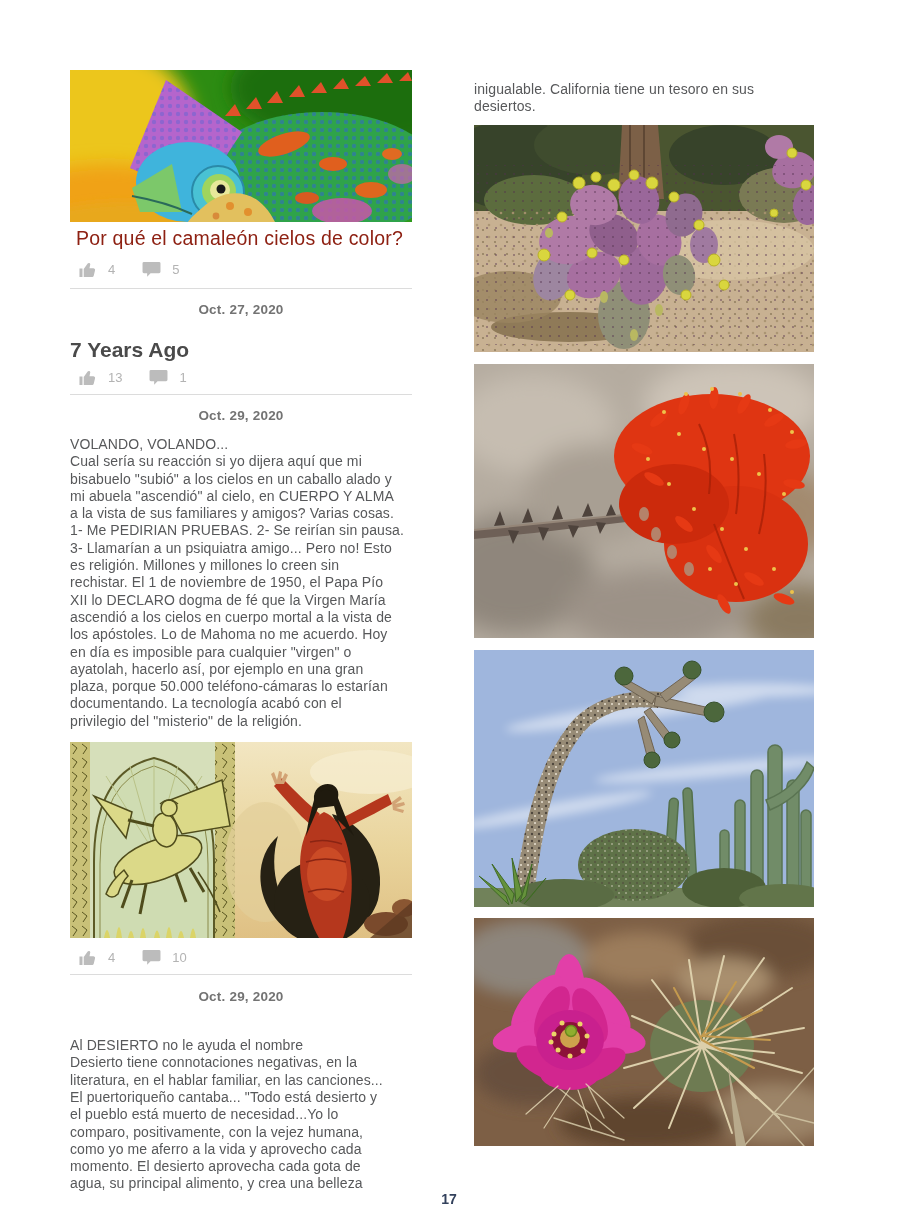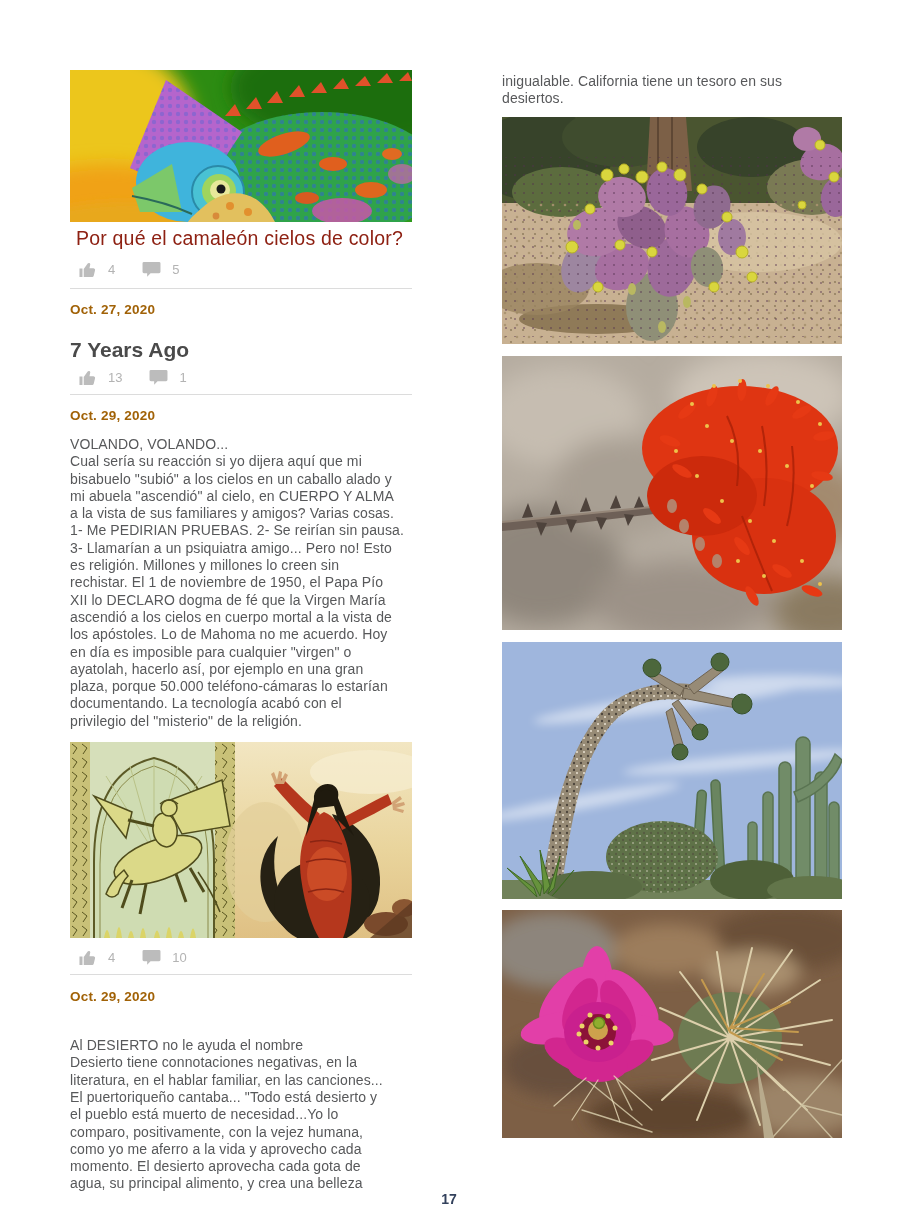--- a/index.html
+++ b/index.html
@@ -2,32 +2,32 @@
 <html><head>
 <meta charset="utf-8">
 <style>
   html,body{margin:0;padding:0;background:#ffffff;}
   .page{
     position:relative;width:898px;height:1228px;background:#ffffff;
     font-family:"Liberation Sans","DejaVu Sans",sans-serif;overflow:hidden;
   }
   .col{position:absolute;top:70px;}
   .col-left{left:70px;width:342px;}
-  .col-right{left:502px;width:340px;}
+  .col-right{left:474px;width:340px;margin-top:8px;}
   .photo{display:block;}
   .caption{
     margin:4px 0 0 6px;font-size:19.5px;line-height:24px;color:#8e2113;
     letter-spacing:.2px;
   }
   .meta{display:flex;align-items:center;height:18px;margin:10px 0 0 8px;}
   .meta .icon{display:inline-flex;}
   .meta .count{margin-left:11px;font-size:13px;color:#b3b3b3;}
   .meta .icon.second{margin-left:27px;}
   .divider{border:none;border-top:1px solid #dcdcdc;margin:10px 0 0 0;height:0;}
-  .post-date{margin:13px 0 0 0;font-size:13.5px;line-height:16px;font-weight:bold;color:#a16207;letter-spacing:.2px;}
+  .post-date{margin:13px 0 0 0;font-size:13.5px;line-height:16px;font-weight:bold;color:#737373;letter-spacing:.2px;text-align:center;}
   .post-title{margin:22px 0 0 0;font-size:21px;line-height:20px;font-weight:bold;color:#4a4a4a;}
   .body-text{
     margin:12px 0 0 0;font-size:14px;line-height:17.3px;color:#57585a;
     white-space:pre-line;letter-spacing:.1px;
   }
   .body-text.second{margin-top:32px;}
   .meta.tight{margin-top:10px;}
   .col-right .body-text{margin-top:3px;}
   .photo.rc1{margin-top:9px;}
   .photo.rc2{margin-top:12px;}

